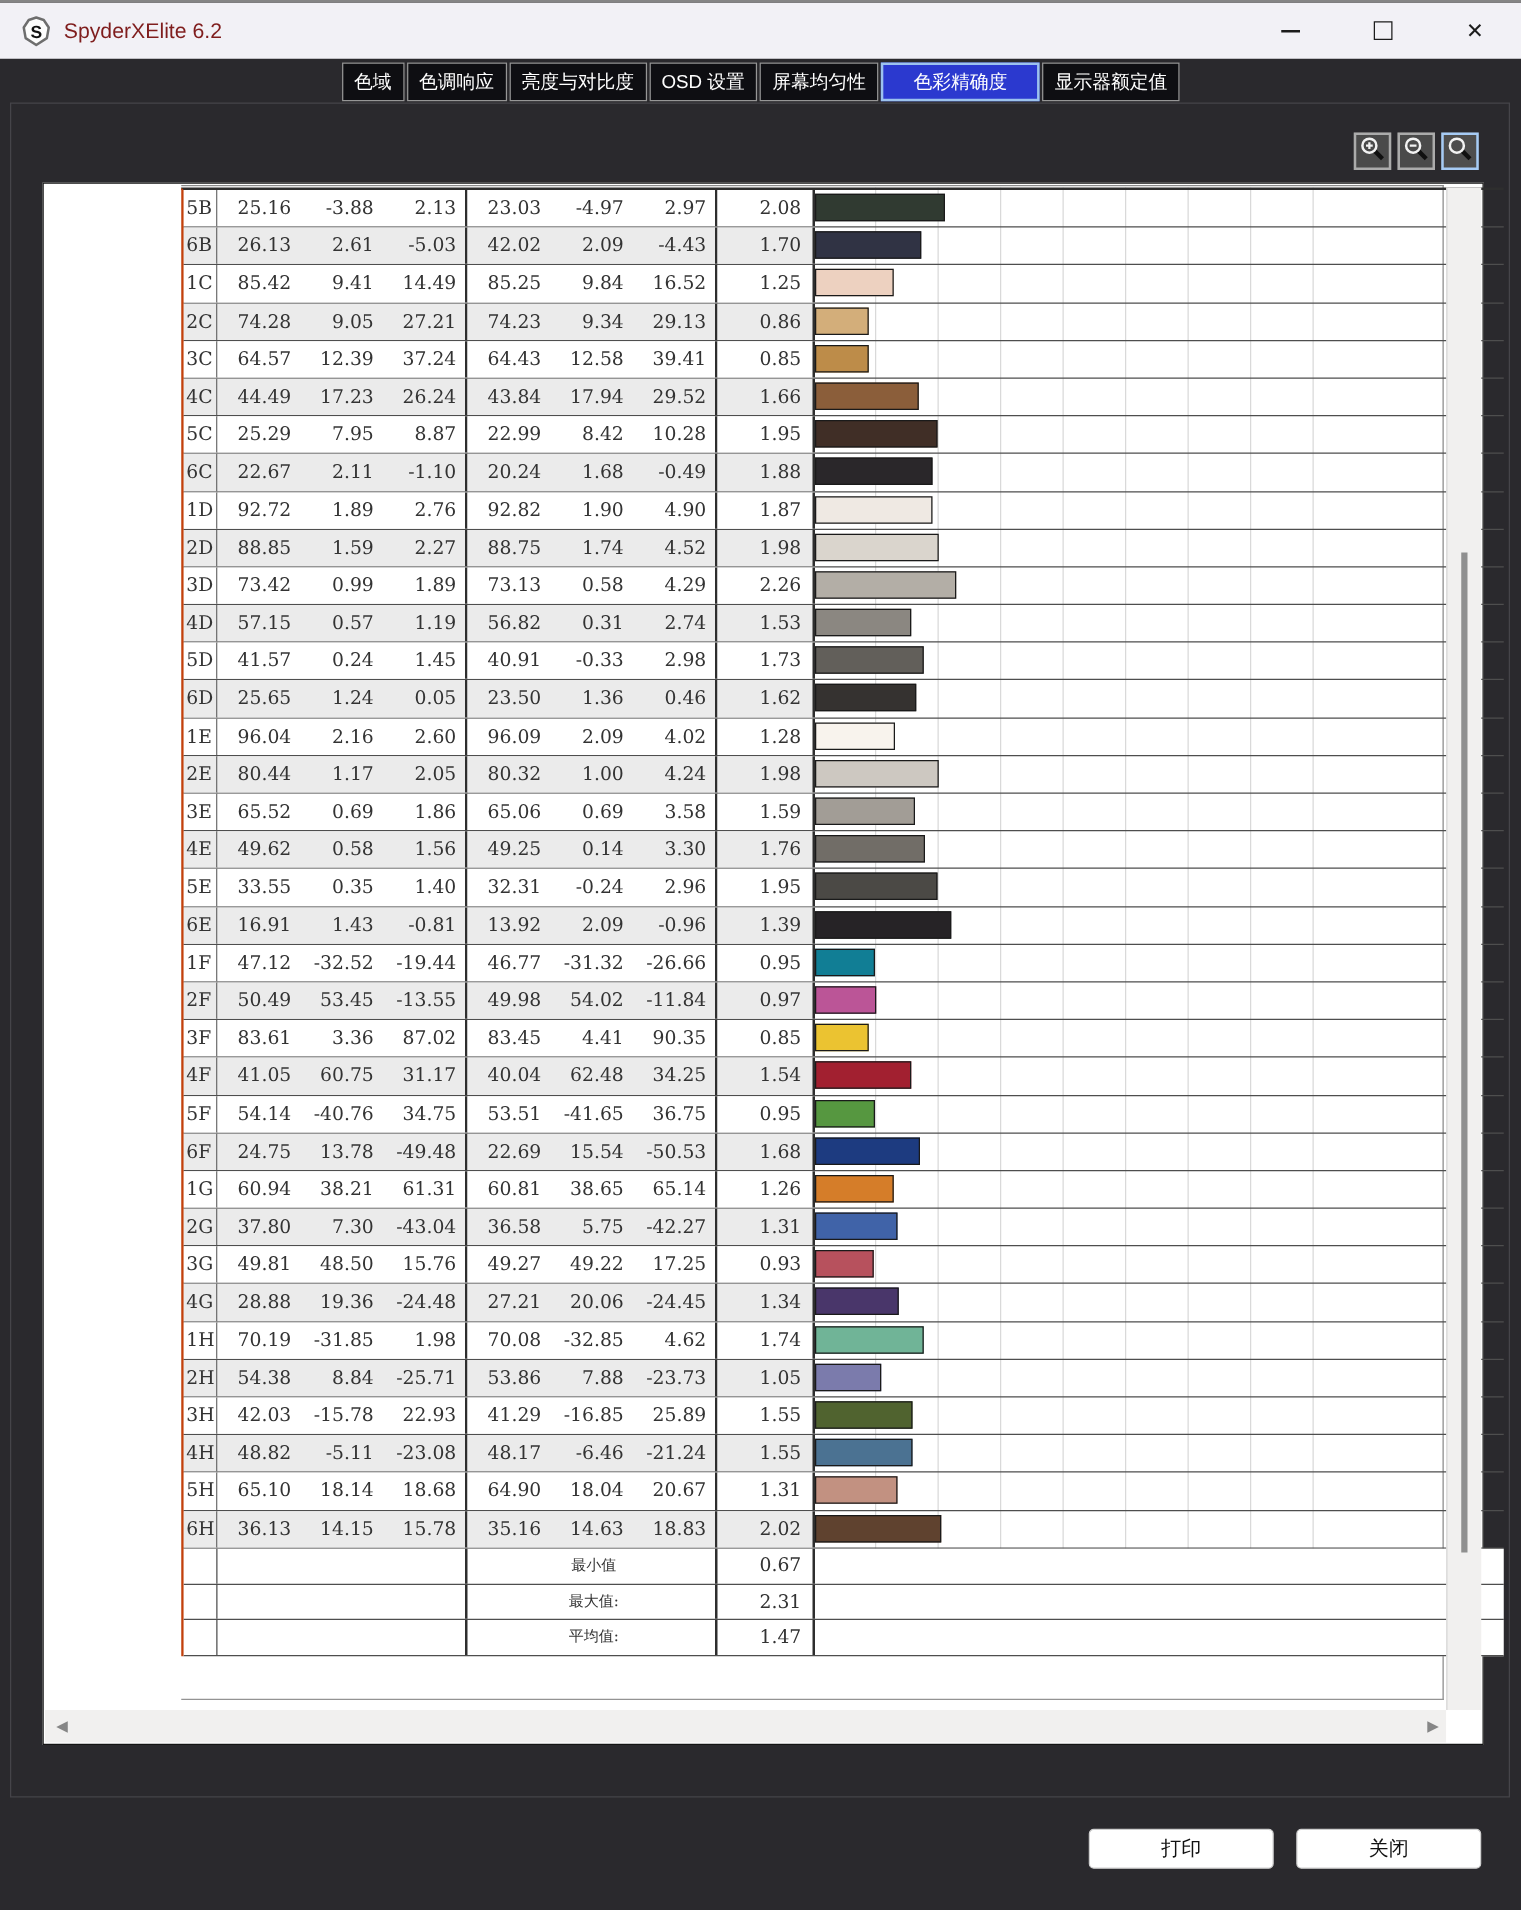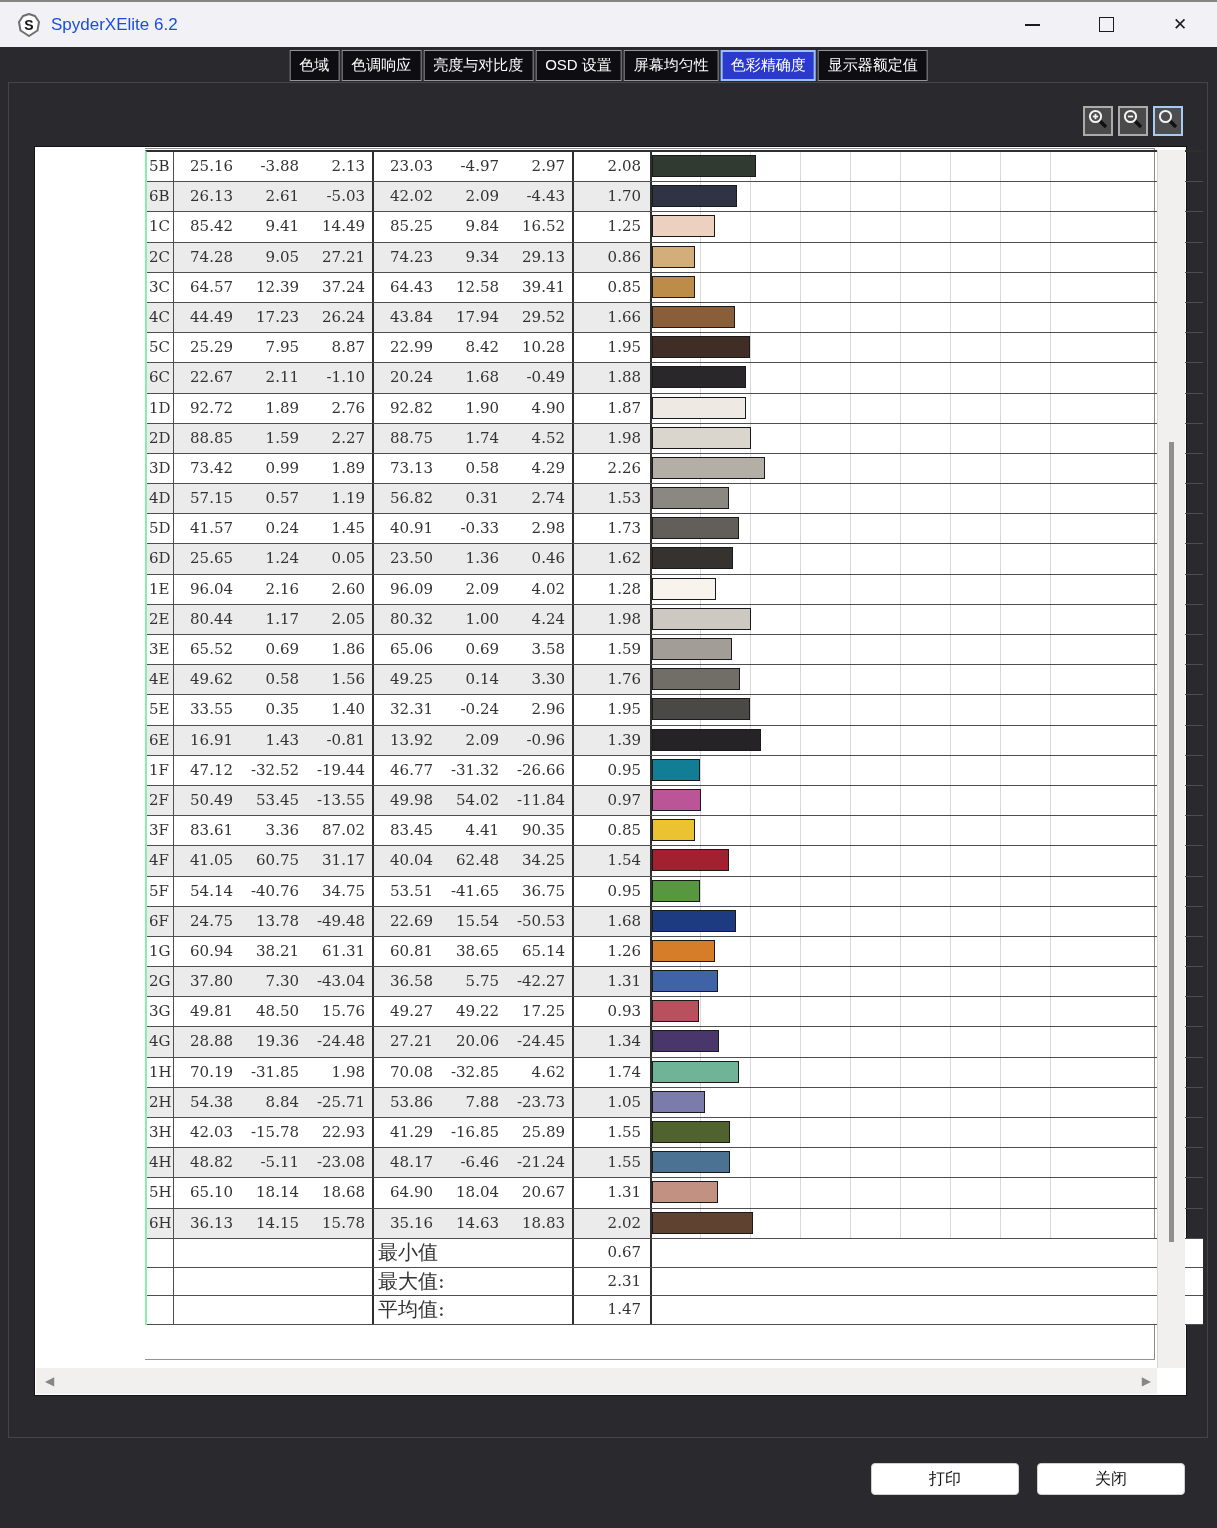--- a/index.html
+++ b/index.html
@@ -3,66 +3,66 @@
 <meta charset="utf-8">
 <style>
   html,body{margin:0;padding:0;background:#555;}
   .window{position:relative;width:1217px;height:1528px;background:#2a292d;overflow:hidden;
           font-family:"Liberation Sans","DejaVu Sans",sans-serif;
           border-top:2px solid #858585;box-sizing:border-box;}
   
   .titlebar{position:absolute;left:0;top:0;width:1217px;height:45px;background:#f2f1f6;
             display:flex;align-items:center;}
   .logo{margin-left:16px;display:flex;align-items:center;}
-  .title-text{margin-left:9px;font-size:17px;color:#1d4ed8;}
+  .title-text{margin-left:9px;font-size:17px;color:#7f1d1d;}
   .win-controls{position:absolute;right:0;top:0;height:45px;display:flex;align-items:center;}
   .wc{width:74px;height:45px;display:flex;align-items:center;justify-content:center;cursor:default;}
   .glyph-min{width:15px;height:2px;background:#1c1c1c;}
   .glyph-max{width:13px;height:13px;border:1.6px solid #1c1c1c;}
   .glyph-close{font-size:17px;color:#1c1c1c;line-height:1;}
   
   .tabs{position:absolute;top:48px;left:50%;transform:translateX(-50%);display:flex;gap:2px;}
   .tab{background:#0e0e12;color:#ffffff;font-size:15px;padding:5px 9px;border:1px solid #969696;
        white-space:nowrap;cursor:default;}
-  .tab.selected{background:#2b39cf;border:2px solid #9cc2ee;padding:4px 8px;}
+  .tab.selected{background:#2b39cf;border:2px solid #9cc2ee;padding:4px 24px;}
   .panel-outline{position:absolute;left:8px;top:80px;width:1200px;height:1356px;
                  border:1px solid #454449;box-sizing:border-box;}
   
   .zoom-tools{position:absolute;left:1083px;top:104px;display:flex;gap:5px;}
   .ztool{width:30px;height:30px;background:#4a4a4a;border:2px solid #ababab;box-sizing:border-box;
          display:flex;align-items:center;justify-content:center;cursor:default;}
   .ztool.active{border-color:#a6cbf5;background:#4e4e4e;}
   
   .panel-bg{position:absolute;left:34px;top:144px;width:1153px;height:1250px;background:#ffffff;
             border:1px solid #141414;box-sizing:border-box;}
   .content-topline{position:absolute;left:145px;top:146px;width:1010px;height:1px;background:#8a8a8a;}
   .content-rightline{position:absolute;left:1154px;top:146px;width:1px;height:1212px;background:#8a8a8a;}
   .content-bottomline{position:absolute;left:145px;top:1357px;width:1010px;height:1px;background:#939393;}
   
   .chart-bg{position:absolute;left:651px;top:148px;width:503px;height:1110px;
             border-bottom:2px solid #9b9b9b;box-sizing:content-box;}
   .gridline{position:absolute;top:0;width:1px;height:100%;background:#d9d9d9;}
   
   .sheet{position:absolute;left:145px;top:148px;width:1058px;
          font-family:"DejaVu Serif","Liberation Serif",serif;color:#333333;
-         border-top:2px solid #2e2e2e;border-left:2px solid #86efac;box-sizing:border-box;}
+         border-top:2px solid #2e2e2e;border-left:2px solid #c2410c;box-sizing:border-box;}
   .trow{display:flex;height:29.2px;line-height:29.2px;border-bottom:1px solid #4e4e4e;}
   .srow{display:flex;height:27.8px;line-height:27.8px;border-bottom:1px solid #4e4e4e;background:#ffffff;}
   .cell{box-sizing:border-box;border-right:1px solid #4e4e4e;font-size:15px;overflow:hidden;}
   .cell.grp{border-right:2px solid #2e2e2e;}
   .lab{width:27px;padding-left:2px;}
   .g3{width:200px;display:flex;}
   .num{width:66.6px;text-align:right;padding-right:7px;box-sizing:border-box;}
   .de{width:78px;text-align:right;padding-right:9px;}
   .bar-cell{flex:1;border:none;background:transparent;position:relative;}
   .bar{height:22px;margin-top:3px;border:1px solid #1a1a1a;box-sizing:border-box;}
   .w{background:#ffffff;}
   .a{background:#ebebeb;}
   .sum-empty{width:200px;}
-  .sum-label{width:200px;font-size:20px;padding-left:4px;text-align:left;}
+  .sum-label{width:200px;font-size:12px;padding-left:4px;text-align:center;}
   .sum-val{width:78px;text-align:right;padding-right:9px;}
   .sum-rest{flex:1;border:none;}
   
   .vscroll{position:absolute;left:1157px;top:148px;width:28px;height:1218px;background:#f1f0ef;
            border-left:1px solid #d6d6d6;box-sizing:border-box;}
   .vthumb{position:absolute;left:11px;top:292px;width:5px;height:800px;background:#8f8f8f;}
   .hscroll{position:absolute;left:36px;top:1366px;width:1121px;height:26px;background:#f1f0ef;}
   .harrow{position:absolute;top:0;height:26px;display:flex;align-items:center;font-size:12px;color:#868686;}
   .harrow.left{left:9px;}
   .harrow.right{right:6px;}

